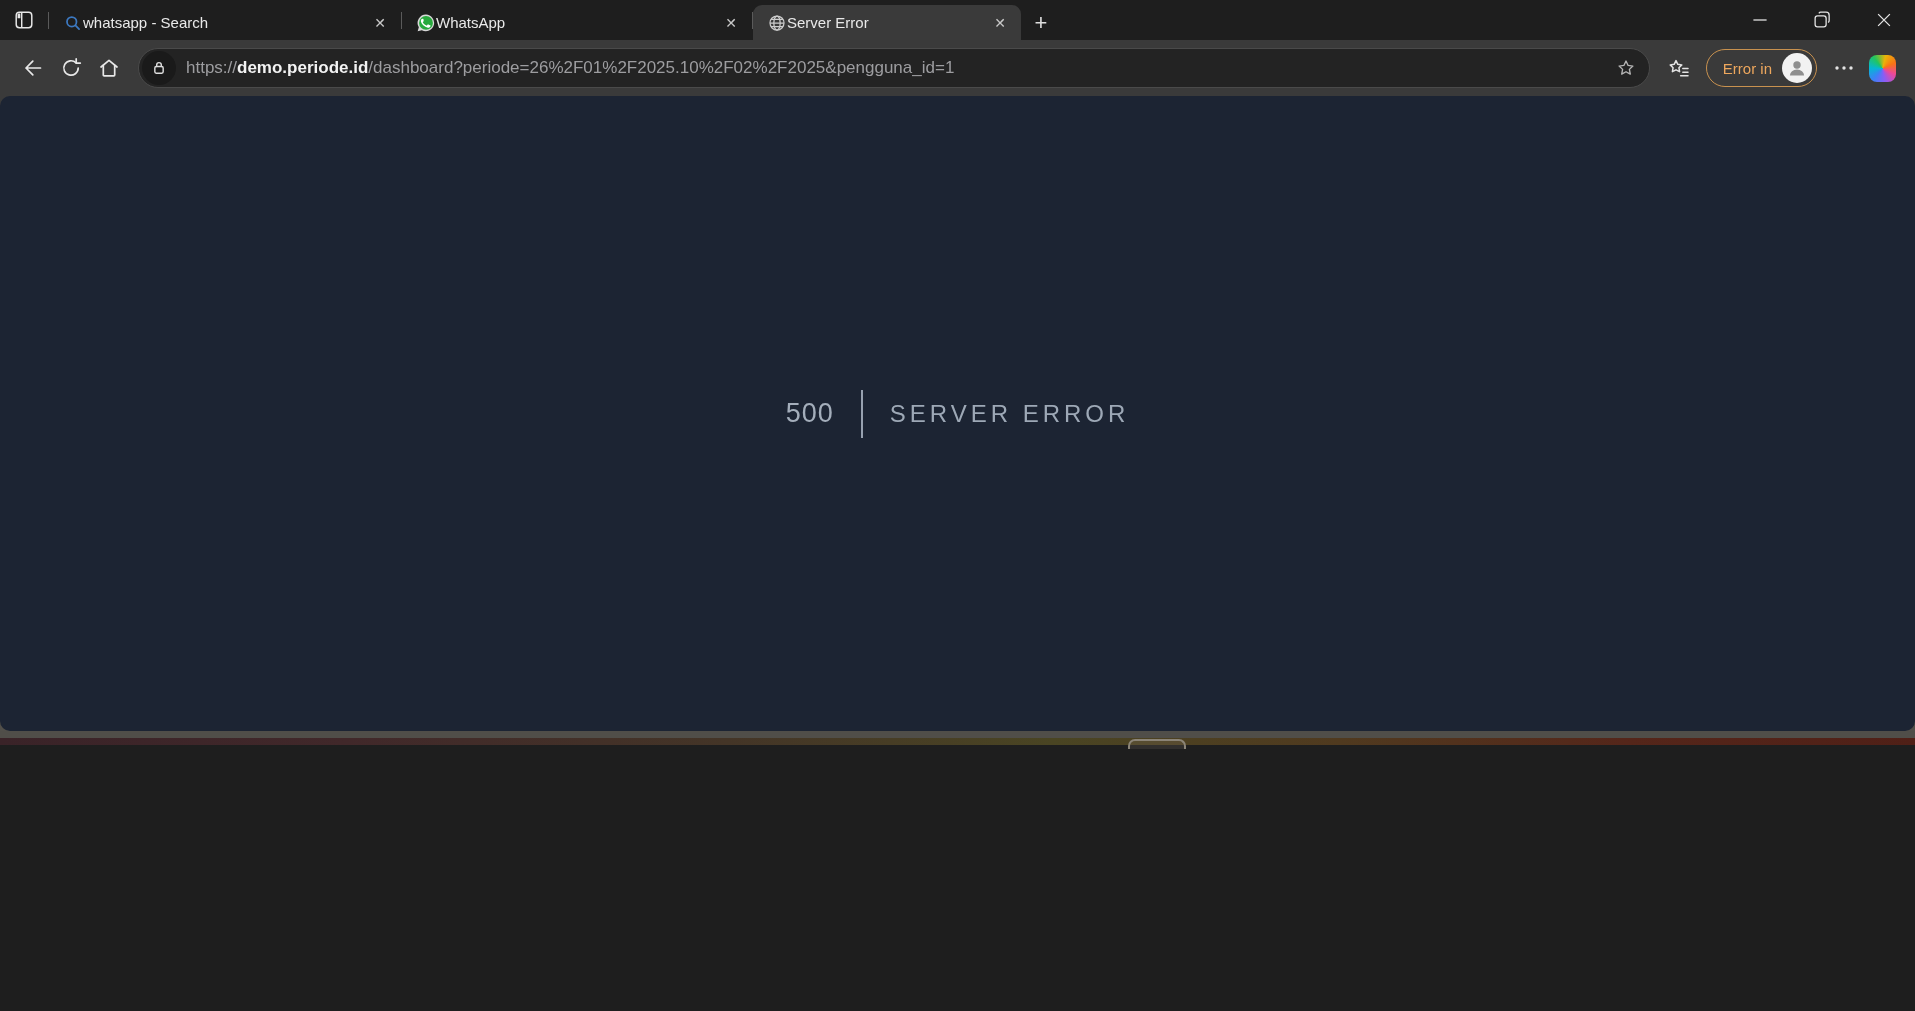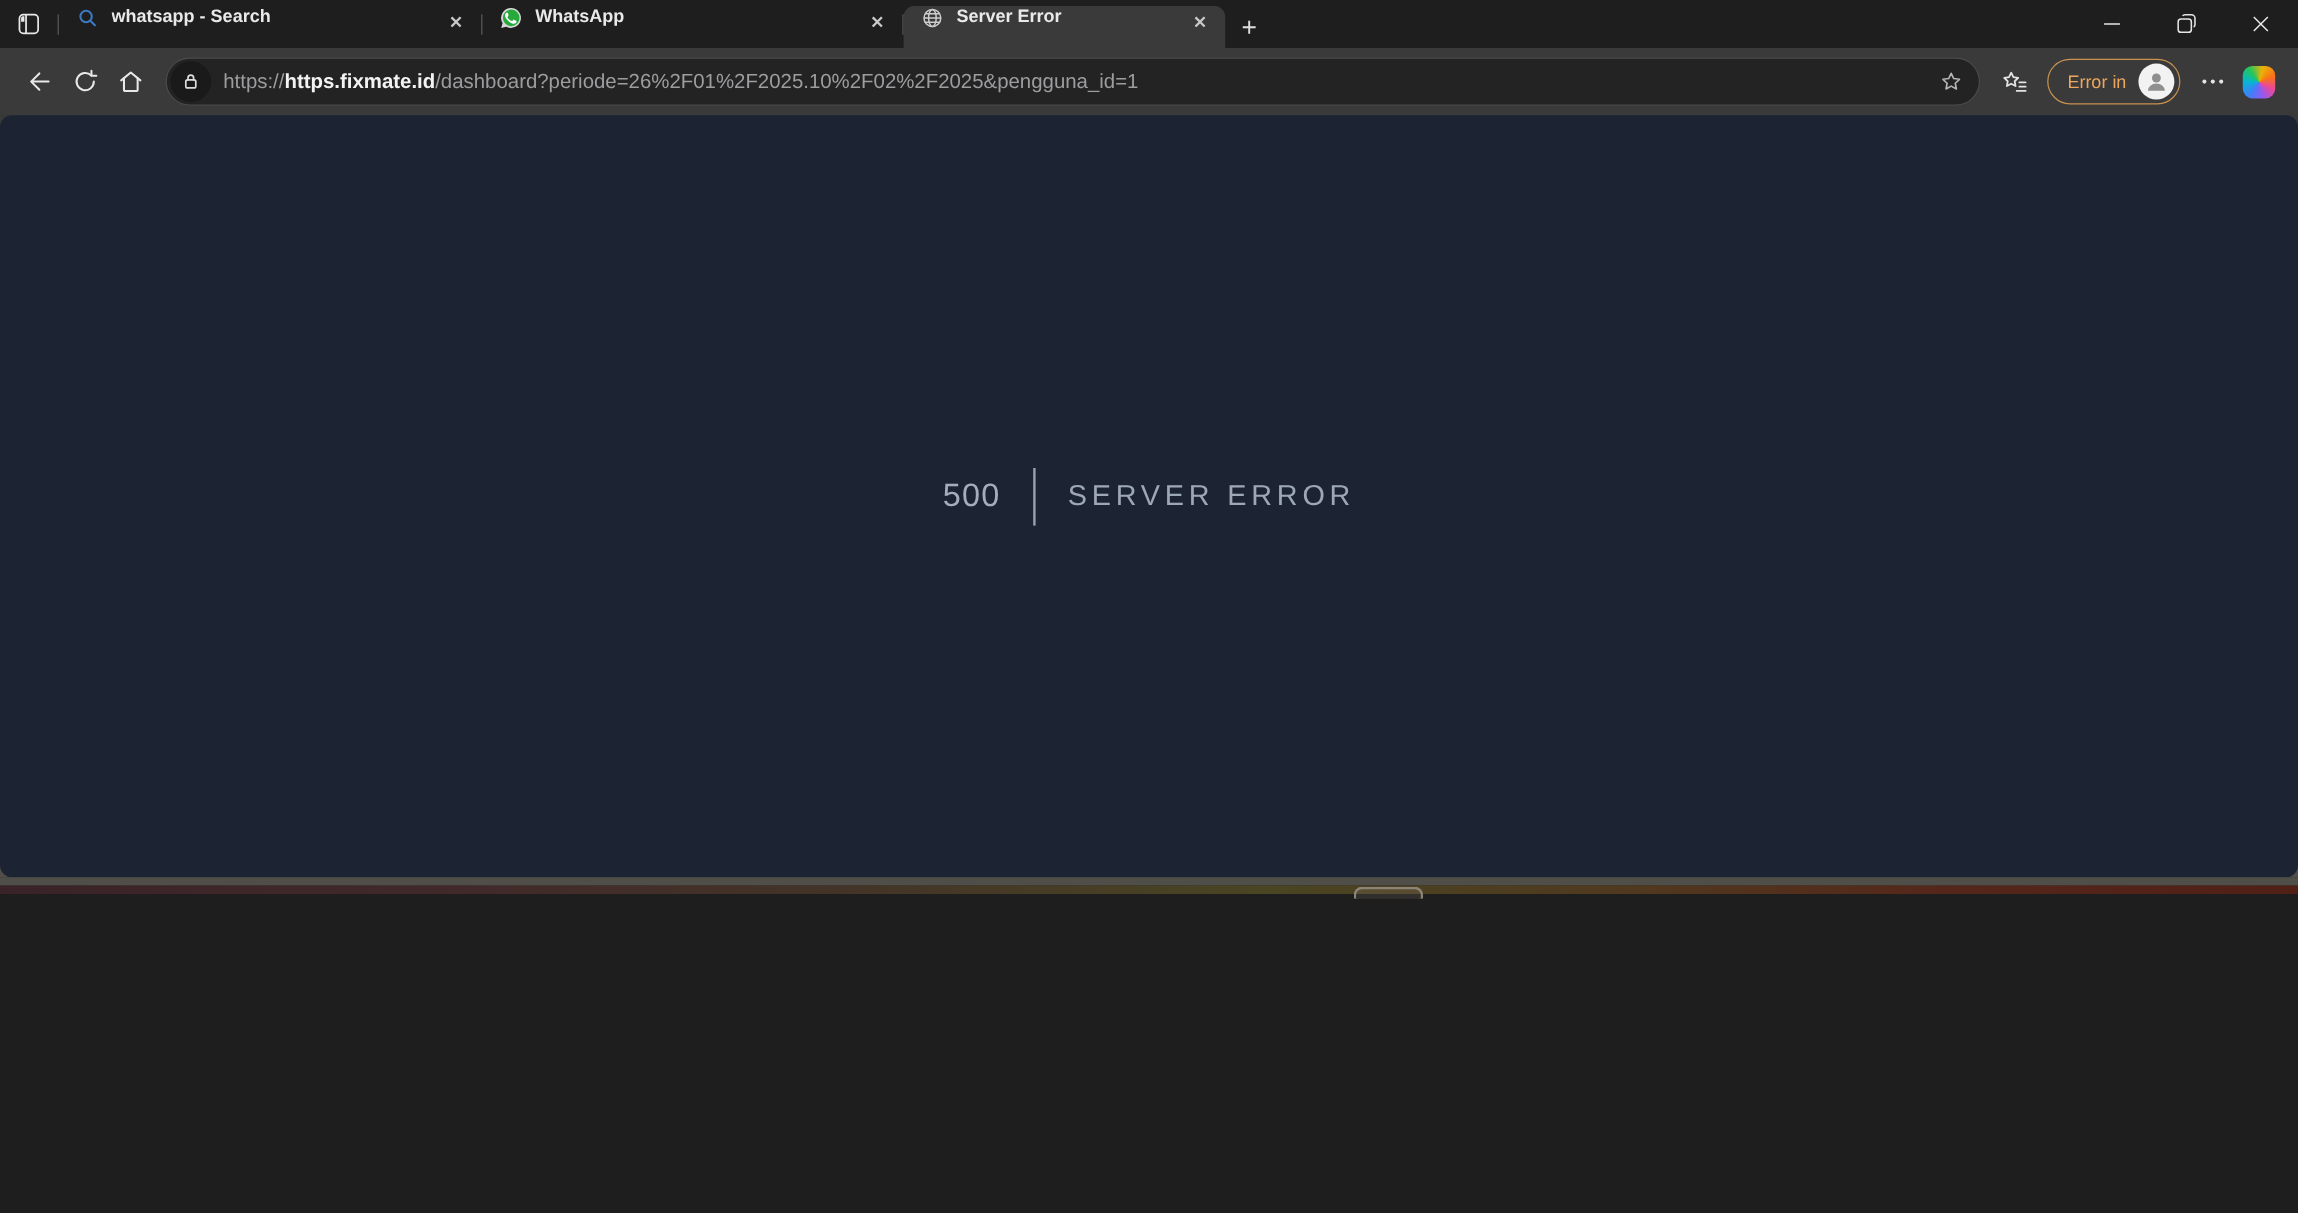--- a/index.html
+++ b/index.html
@@ -4,22 +4,22 @@
 <style>
   * { margin:0; padding:0; box-sizing:border-box; }
   html,body { width:1915px; height:1011px; overflow:hidden; background:#1e1e1e;
               font-family:"Liberation Sans", sans-serif; }
   .screen { width:1915px; height:1011px; display:flex; flex-direction:column; }
 
   
   .tabbar { height:40px; background:#1e1e1e; display:flex; align-items:flex-end; flex:none; }
   .tab-actions-btn { width:48px; height:40px; display:flex; align-items:center; justify-content:center; }
   .vsep { width:1px; height:17px; background:#5a5a5a; margin-bottom:11px; flex:none; }
-  .tab { height:35px; display:flex; align-items:flex-start; gap:10px; padding:0 8px 0 14px;
-         color:#e9e9e9; font-size:15px; border-radius:9px 9px 0 0; flex:none;font-weight:bold; }
+  .tab { height:35px; display:flex; align-items:center; gap:0; padding:0 8px 0 14px;
+         color:#e9e9e9; font-size:15px; border-radius:9px 9px 0 0; flex:none; }
   .tab.t1 { width:352px; }
   .tab.t2 { width:350px; }
   .tab.active { width:268px; background:#3a3a3a; }
   .tab .title { flex:1; white-space:nowrap; overflow:hidden; }
   .tab-close { width:26px; height:26px; border-radius:6px; display:flex; align-items:center;
                justify-content:center; color:#c9c9c9; font-size:14px; flex:none; }
   .favicon { width:20px; height:20px; flex:none; display:block; }
   .newtab { width:40px; height:35px; display:flex; align-items:center; justify-content:center;
             color:#dedede; font-size:22px; font-weight:300; }
   .drag-space { flex:1; height:40px; }
@@ -173,21 +173,21 @@
       </svg>
     </div>
 
     <div class="url-pill">
       <span class="lock-wrap">
         <svg width="20" height="20" viewBox="0 0 24 24" fill="none" stroke="#dedede" stroke-width="1.7" stroke-linecap="round">
           <rect x="7" y="10.2" width="10" height="8.1" rx="1.7"></rect>
           <path d="M9.2 10.2V8.3a2.8 2.8 0 0 1 5.6 0v1.9"></path>
         </svg>
       </span>
-      <span class="url-text"><span>https://</span><span class="domain">https.fixmate.id</span><span>/dashboard?periode=26%2F01%2F2025.10%2F02%2F2025&amp;pengguna_id=1</span></span>
+      <span class="url-text"><span>https://</span><span class="domain">demo.periode.id</span><span>/dashboard?periode=26%2F01%2F2025.10%2F02%2F2025&amp;pengguna_id=1</span></span>
       <span class="pill-star">
         <svg width="22" height="22" viewBox="0 0 24 24" fill="none" stroke="#b5b5b5" stroke-width="1.5" stroke-linejoin="round">
           <path d="M12 4.4l2.3 4.8 5.2.7-3.8 3.6 1 5.2-4.7-2.6-4.7 2.6 1-5.2-3.8-3.6 5.2-.7z"></path>
         </svg>
       </span>
     </div>
 
     <div class="icon-btn">
       <svg width="24" height="24" viewBox="0 0 24 24" fill="none" stroke="#e3e3e3" stroke-width="1.5" stroke-linecap="round" stroke-linejoin="round">
         <path d="M9 4.6l1.8 3.7 4 .6-2.9 2.8.7 4-3.6-1.9-3.6 1.9.7-4-2.9-2.8 4-.6z"></path>

